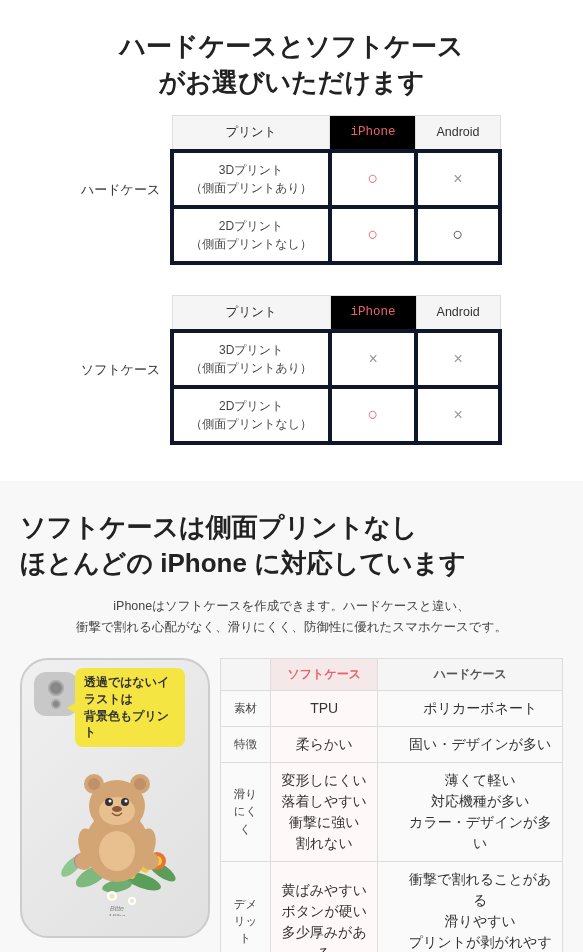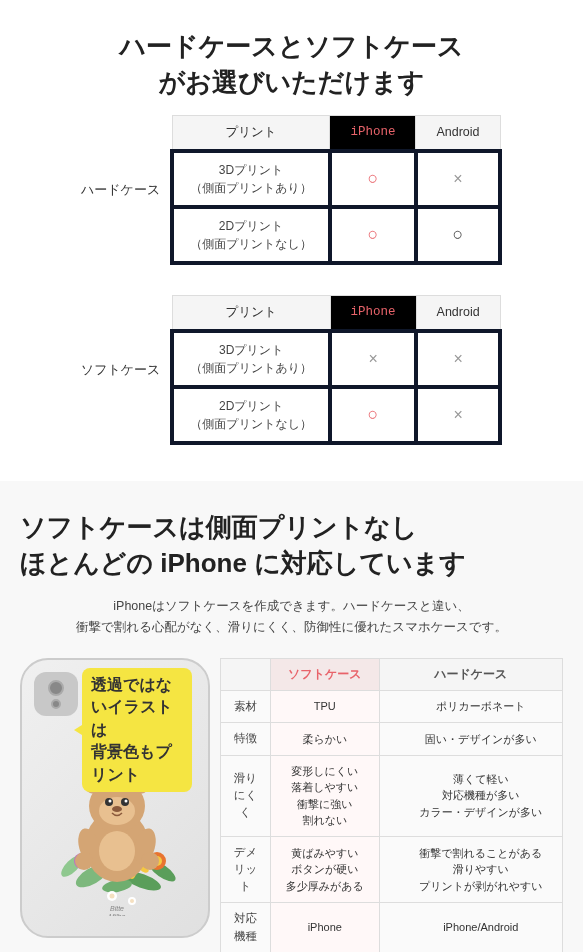--- a/index.html
+++ b/index.html
@@ -166,25 +166,25 @@
       bottom: 20px;
       left: 10px;
       right: 10px;
       height: 200px;
     }
 
     
     .phone-tooltip {
       position: absolute;
       top: 8px;
-      left: 60px;
+      left: 53px;
       background: #f5e542;
       border-radius: 8px;
       padding: 6px 9px;
-      font-size: 16px;
+      font-size: 12px;
       color: #333;
       line-height: 1.4;
       max-width: 110px;
       z-index: 10;
       font-weight: bold;
     }
     .phone-tooltip::before {
       content: '';
       position: absolute;
       left: -8px;
@@ -219,21 +219,21 @@
     .feature-table th.hard-header {
       background: #f5f5f5;
       color: #555;
     }
     .feature-table td {
       border: 1px solid #ddd;
       padding: 7px 8px;
       text-align: center;
       line-height: 1.5;
       vertical-align: middle;
-      font-size: 11px;
+      font-size: 14px;
     }
     .feature-table td.row-label {
       background: #fafafa;
       font-weight: normal;
       color: #444;
       font-size: 11.5px;
       text-align: center;
     }
     .feature-table td.soft-cell {
       background: #fff8f8;

